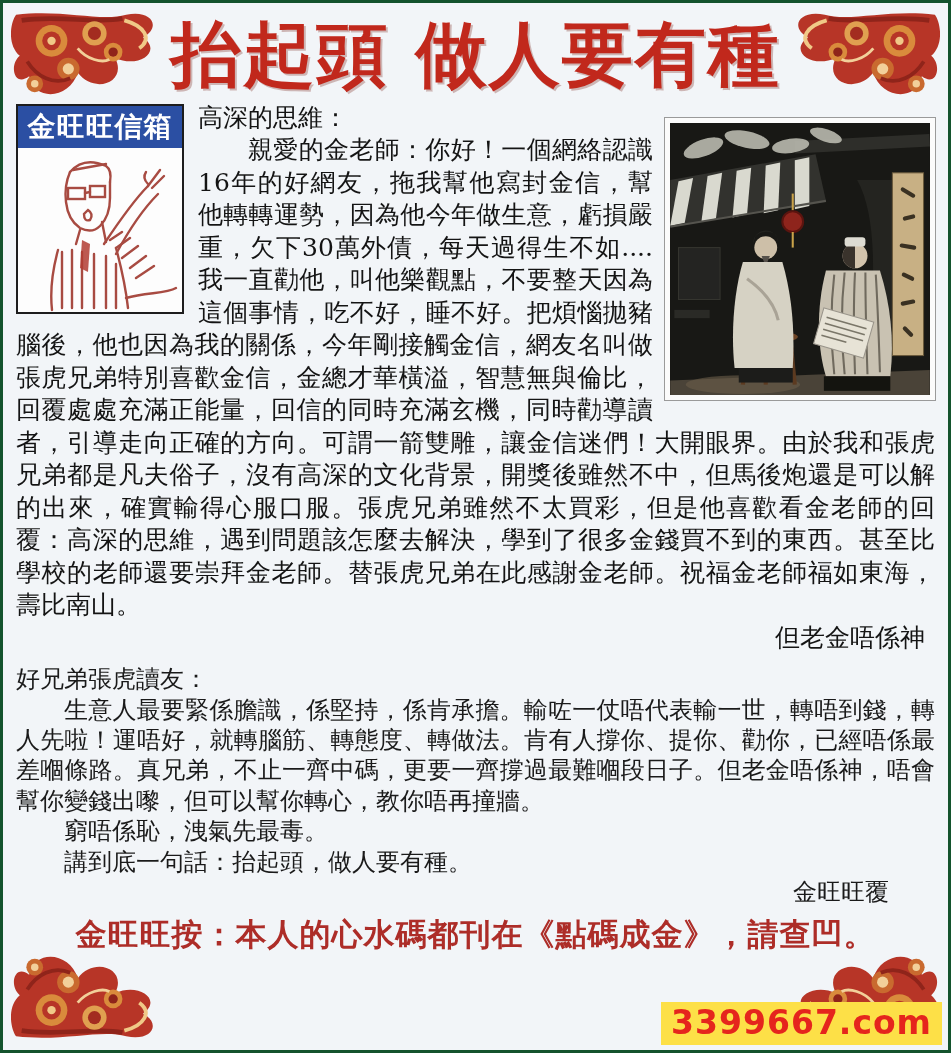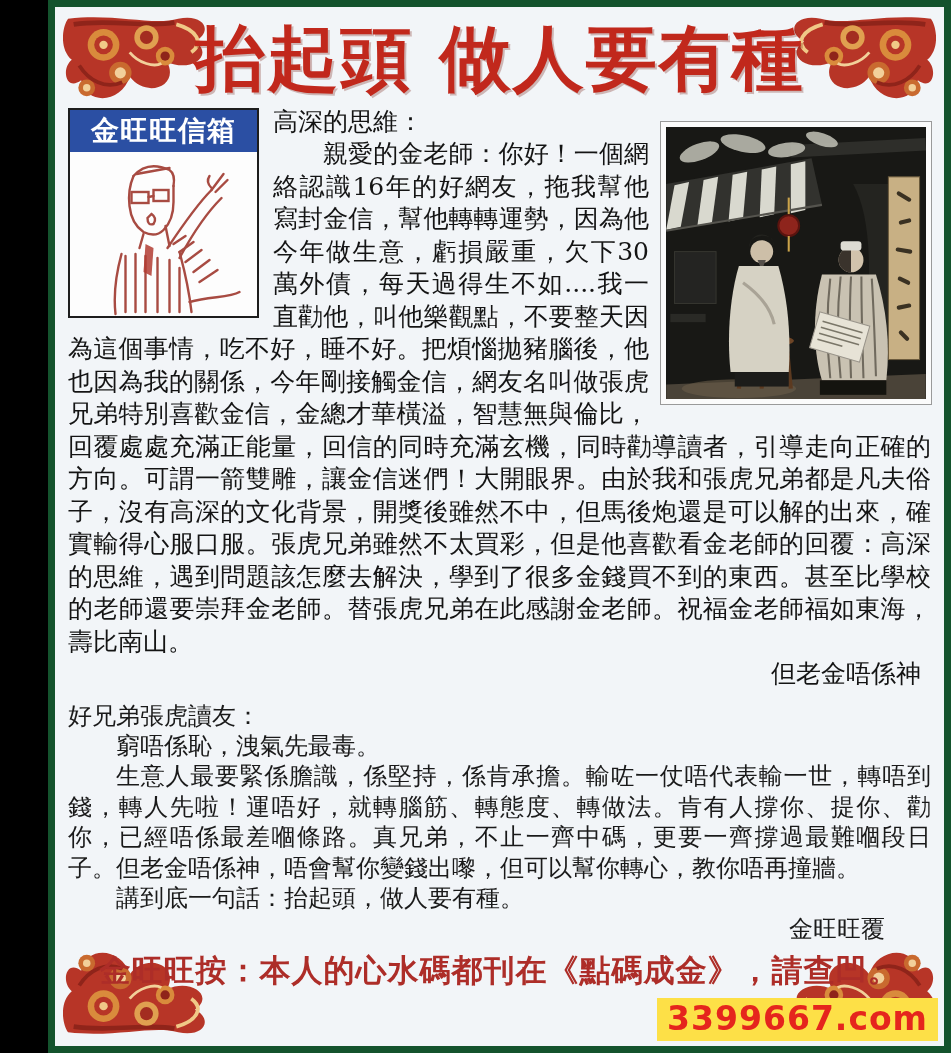--- a/index.html
+++ b/index.html
@@ -1,30 +1,30 @@
 <!DOCTYPE html>
 <html><head>
 <meta charset="utf-8">
 <style>
   html,body{margin:0;padding:0;}
   body{width:951px;height:1053px;position:relative;background:#000;overflow:hidden;
        font-family:"DejaVu Serif","Liberation Serif",serif;}
-  .frame{position:absolute;inset:0;background:#f2f5f8;border:7px solid #14532d;
-         box-sizing:border-box;overflow:hidden;margin-left:48px;}
+  .frame{position:absolute;inset:0;background:#f2f5f8;border:3px solid #14532d;
+         box-sizing:border-box;overflow:hidden;}
   .page-title{position:relative;z-index:2;text-align:center;color:#c1281c;font-weight:bold;
          font-size:71px;line-height:1.05;margin:14px 0 10px;letter-spacing:2px;
          text-shadow:2px 2px 0 rgba(110,18,8,.28);}
   .content{position:relative;z-index:2;padding:0 13px;}
   .letter{font-size:25px;line-height:1.3;color:#141414;text-align:justify;}
   .letter::after{content:"";display:block;clear:both;}
   .letter p{margin:0;}
   .indent{text-indent:2em;}
   .signoff{text-align:right;padding-right:10px;margin-top:2px;}
   
-  .logo-box{float:left;width:191px;margin:2px 14px 4px 0;border:2px solid #1d1d1d;
+  .logo-box{float:left;width:168px;margin:2px 14px 4px 0;border:2px solid #1d1d1d;
             background:#8b5cf6;box-sizing:border-box;}
   .logo-head{background:#2b4fa3;color:#fff;font-weight:bold;font-size:28px;text-align:center;
              padding:3px 0;font-family:"DejaVu Sans","Liberation Sans",sans-serif;letter-spacing:1px;}
   .logo-art{height:164px;background:#fdfdfd;}
   .logo-art svg{display:block;width:100%;height:100%;}
   
   .photo{float:right;width:260px;height:272px;margin:16px 0 8px 12px;border:5px solid #fbfbfb;
          box-shadow:0 0 0 1px #9a9a9a;background:#181815;box-sizing:content-box;}
   .photo svg{display:block;width:100%;height:100%;}
   
@@ -199,22 +199,22 @@
         </svg>
       </div>
 
       <p class="salutation">高深的思維：</p>
       <p class="indent">親愛的金老師：你好！一個網絡認識16年的好網友，拖我幫他寫封金信，幫他轉轉運勢，因為他今年做生意，虧損嚴重，欠下30萬外債，每天過得生不如....我一直勸他，叫他樂觀點，不要整天因為這個事情，吃不好，睡不好。把煩惱拋豬腦後，他也因為我的關係，今年剛接觸金信，網友名叫做張虎兄弟特別喜歡金信，金總才華橫溢，智慧無與倫比，回覆處處充滿正能量，回信的同時充滿玄機，同時勸導讀者，引導走向正確的方向。可謂一箭雙雕，讓金信迷們！大開眼界。由於我和張虎兄弟都是凡夫俗子，沒有高深的文化背景，開獎後雖然不中，但馬後炮還是可以解的出來，確實輸得心服口服。張虎兄弟雖然不太買彩，但是他喜歡看金老師的回覆：高深的思維，遇到問題該怎麼去解決，學到了很多金錢買不到的東西。甚至比學校的老師還要崇拜金老師。替張虎兄弟在此感謝金老師。祝福金老師福如東海，壽比南山。</p>
       <p class="signoff">但老金唔係神</p>
     </div>
 
     <div class="reply">
       <p>好兄弟張虎讀友：</p>
+      <p class="indent">生意人最要緊係膽識，係堅持，係肯承擔。輸咗一仗唔代表輸一世，轉唔到錢，轉人先啦！運唔好，就轉腦筋、轉態度、轉做法。肯有人撐你、提你、勸你，已經唔係最差嗰條路。真兄弟，不止一齊中碼，更要一齊撐過最難嗰段日子。但老金唔係神，唔會幫你變錢出嚟，但可以幫你轉心，教你唔再撞牆。</p>
       <p class="indent">窮唔係恥，洩氣先最毒。</p>
-      <p class="indent">生意人最要緊係膽識，係堅持，係肯承擔。輸咗一仗唔代表輸一世，轉唔到錢，轉人先啦！運唔好，就轉腦筋、轉態度、轉做法。肯有人撐你、提你、勸你，已經唔係最差嗰條路。真兄弟，不止一齊中碼，更要一齊撐過最難嗰段日子。但老金唔係神，唔會幫你變錢出嚟，但可以幫你轉心，教你唔再撞牆。</p>
       <p class="indent">講到底一句話：抬起頭，做人要有種。</p>
       <p class="signoff">金旺旺覆</p>
     </div>
 
     <div class="footer-note">金旺旺按：本人的心水碼都刊在《點碼成金》，請查凹。</div>
   </div>
 
   <div class="watermark">3399667.com</div>
 </div>
 

